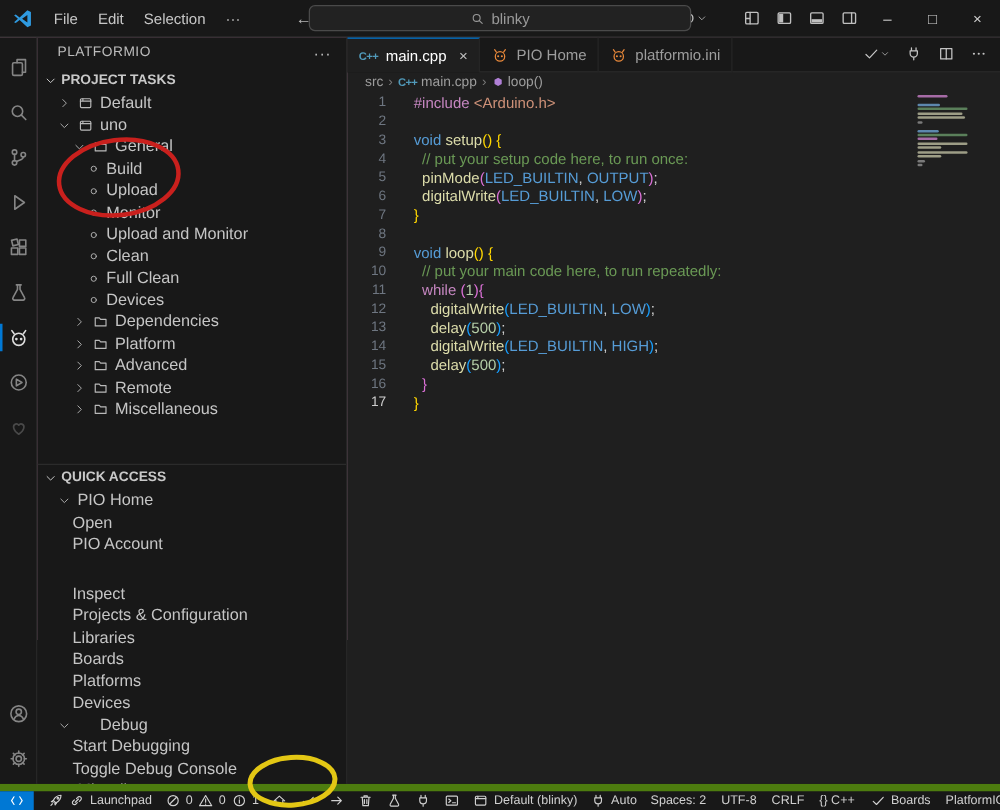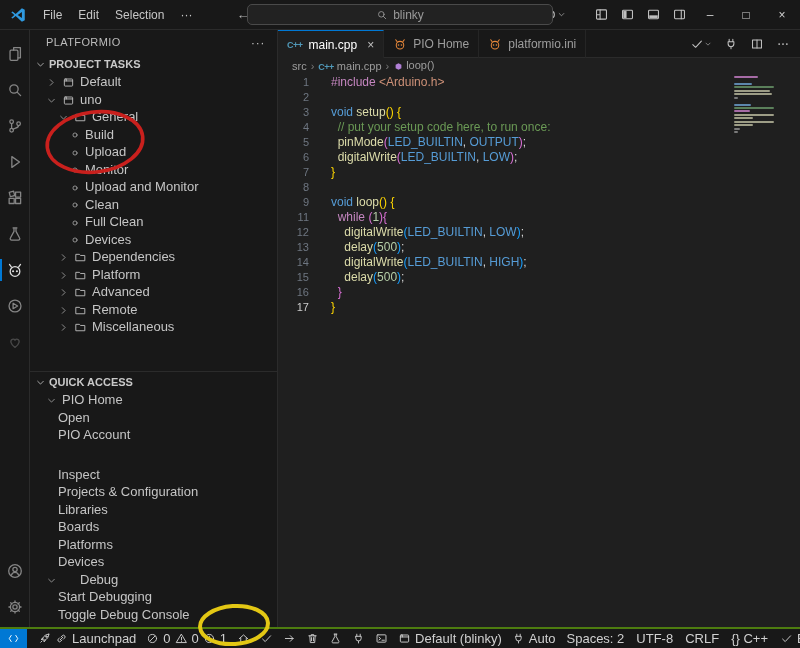--- a/index.html
+++ b/index.html
@@ -51,21 +51,21 @@
   .code-line{height:15px;display:flex;align-items:center;white-space:pre}
   .code-line .ln{width:44px;padding-right:13px;text-align:right;color:#6e7681;font-size:11px;flex:0 0 auto}
   .code-line.cur .ln{color:#cccccc}
   .code-line .lc{margin-left:9px}
   .tk-pp{color:#c586c0}.tk-kw{color:#569cd6}.tk-fn{color:#dcdcaa}.tk-str{color:#ce9178}
   .tk-cm{color:#6a9955}.tk-num{color:#b5cea8}.tk-cn{color:#569cd6}.tk-pl{color:#d4d4d4}
   .tk-b1{color:#ffd700}.tk-b2{color:#da70d6}.tk-b3{color:#179fff}
   .minimap{position:absolute;top:3px;right:26px;width:40px}
   .minimap .mrow{height:2px;margin-bottom:1.45px;border-radius:1px}
   
-  .statusbar{height:21px;background:#181818;border-top:2px solid #4d7c0f;display:flex;align-items:center;font-size:13px;color:#d0d0d0}
+  .statusbar{height:21px;background:#181818;border-top:6px solid #4d7c0f;display:flex;align-items:center;font-size:10px;color:#d0d0d0}
   .sb-left{display:flex;align-items:center;height:100%}
   .sb-item{display:flex;align-items:center;gap:4px;padding:0 5px;height:100%;cursor:pointer;white-space:nowrap}
   .sb-item.remote{background:#0078d4;color:#ffffff;padding:0 7px;margin-right:6px}
   .sb-right{margin-left:auto;display:flex;align-items:center;height:100%;padding-right:4px}
   .sb-right .sb-item{padding:0 6px}
   
   .annotations{position:absolute;inset:0;pointer-events:none}
 </style>
 </head>
 <body>
@@ -462,20 +462,21 @@
 
       <div class="code-line"><span class="ln">1</span><span class="lc"><span class="tk-pp">#include</span><span class="tk-pl"> </span><span class="tk-str">&lt;Arduino.h&gt;</span></span></div>
           <div class="code-line"><span class="ln">2</span><span class="lc"></span></div>
           <div class="code-line"><span class="ln">3</span><span class="lc"><span class="tk-kw">void</span><span class="tk-pl"> </span><span class="tk-fn">setup</span><span class="tk-b1">()</span><span class="tk-pl"> </span><span class="tk-b1">{</span></span></div>
           <div class="code-line"><span class="ln">4</span><span class="lc"><span class="tk-cm">  // put your setup code here, to run once:</span></span></div>
           <div class="code-line"><span class="ln">5</span><span class="lc"><span class="tk-pl">  </span><span class="tk-fn">pinMode</span><span class="tk-b2">(</span><span class="tk-cn">LED_BUILTIN</span><span class="tk-pl">, </span><span class="tk-cn">OUTPUT</span><span class="tk-b2">)</span><span class="tk-pl">;</span></span></div>
           <div class="code-line"><span class="ln">6</span><span class="lc"><span class="tk-pl">  </span><span class="tk-fn">digitalWrite</span><span class="tk-b2">(</span><span class="tk-cn">LED_BUILTIN</span><span class="tk-pl">, </span><span class="tk-cn">LOW</span><span class="tk-b2">)</span><span class="tk-pl">;</span></span></div>
           <div class="code-line"><span class="ln">7</span><span class="lc"><span class="tk-b1">}</span></span></div>
           <div class="code-line"><span class="ln">8</span><span class="lc"></span></div>
           <div class="code-line"><span class="ln">9</span><span class="lc"><span class="tk-kw">void</span><span class="tk-pl"> </span><span class="tk-fn">loop</span><span class="tk-b1">()</span><span class="tk-pl"> </span><span class="tk-b1">{</span></span></div>
+          <div class="code-line"><span class="ln">10</span><span class="lc"><span class="tk-cm">  // put your main code here, to run repeatedly:</span></span></div>
           <div class="code-line"><span class="ln">11</span><span class="lc"><span class="tk-pl">  </span><span class="tk-pp">while</span><span class="tk-pl"> </span><span class="tk-b2">(</span><span class="tk-num">1</span><span class="tk-b2">)</span><span class="tk-b2">{</span></span></div>
           <div class="code-line"><span class="ln">12</span><span class="lc"><span class="tk-pl">    </span><span class="tk-fn">digitalWrite</span><span class="tk-b3">(</span><span class="tk-cn">LED_BUILTIN</span><span class="tk-pl">, </span><span class="tk-cn">LOW</span><span class="tk-b3">)</span><span class="tk-pl">;</span></span></div>
           <div class="code-line"><span class="ln">13</span><span class="lc"><span class="tk-pl">    </span><span class="tk-fn">delay</span><span class="tk-b3">(</span><span class="tk-num">500</span><span class="tk-b3">)</span><span class="tk-pl">;</span></span></div>
           <div class="code-line"><span class="ln">14</span><span class="lc"><span class="tk-pl">    </span><span class="tk-fn">digitalWrite</span><span class="tk-b3">(</span><span class="tk-cn">LED_BUILTIN</span><span class="tk-pl">, </span><span class="tk-cn">HIGH</span><span class="tk-b3">)</span><span class="tk-pl">;</span></span></div>
           <div class="code-line"><span class="ln">15</span><span class="lc"><span class="tk-pl">    </span><span class="tk-fn">delay</span><span class="tk-b3">(</span><span class="tk-num">500</span><span class="tk-b3">)</span><span class="tk-pl">;</span></span></div>
           <div class="code-line"><span class="ln">16</span><span class="lc"><span class="tk-pl">  </span><span class="tk-b2">}</span></span></div>
           <div class="code-line cur"><span class="ln">17</span><span class="lc"><span class="tk-b1">}</span></span></div>
           <div class="minimap" id="minimap">
             <div class="mrow" style="width: 24px; background: rgb(166, 107, 166);"></div>
             <div class="mrow" style="background: transparent;"></div>

